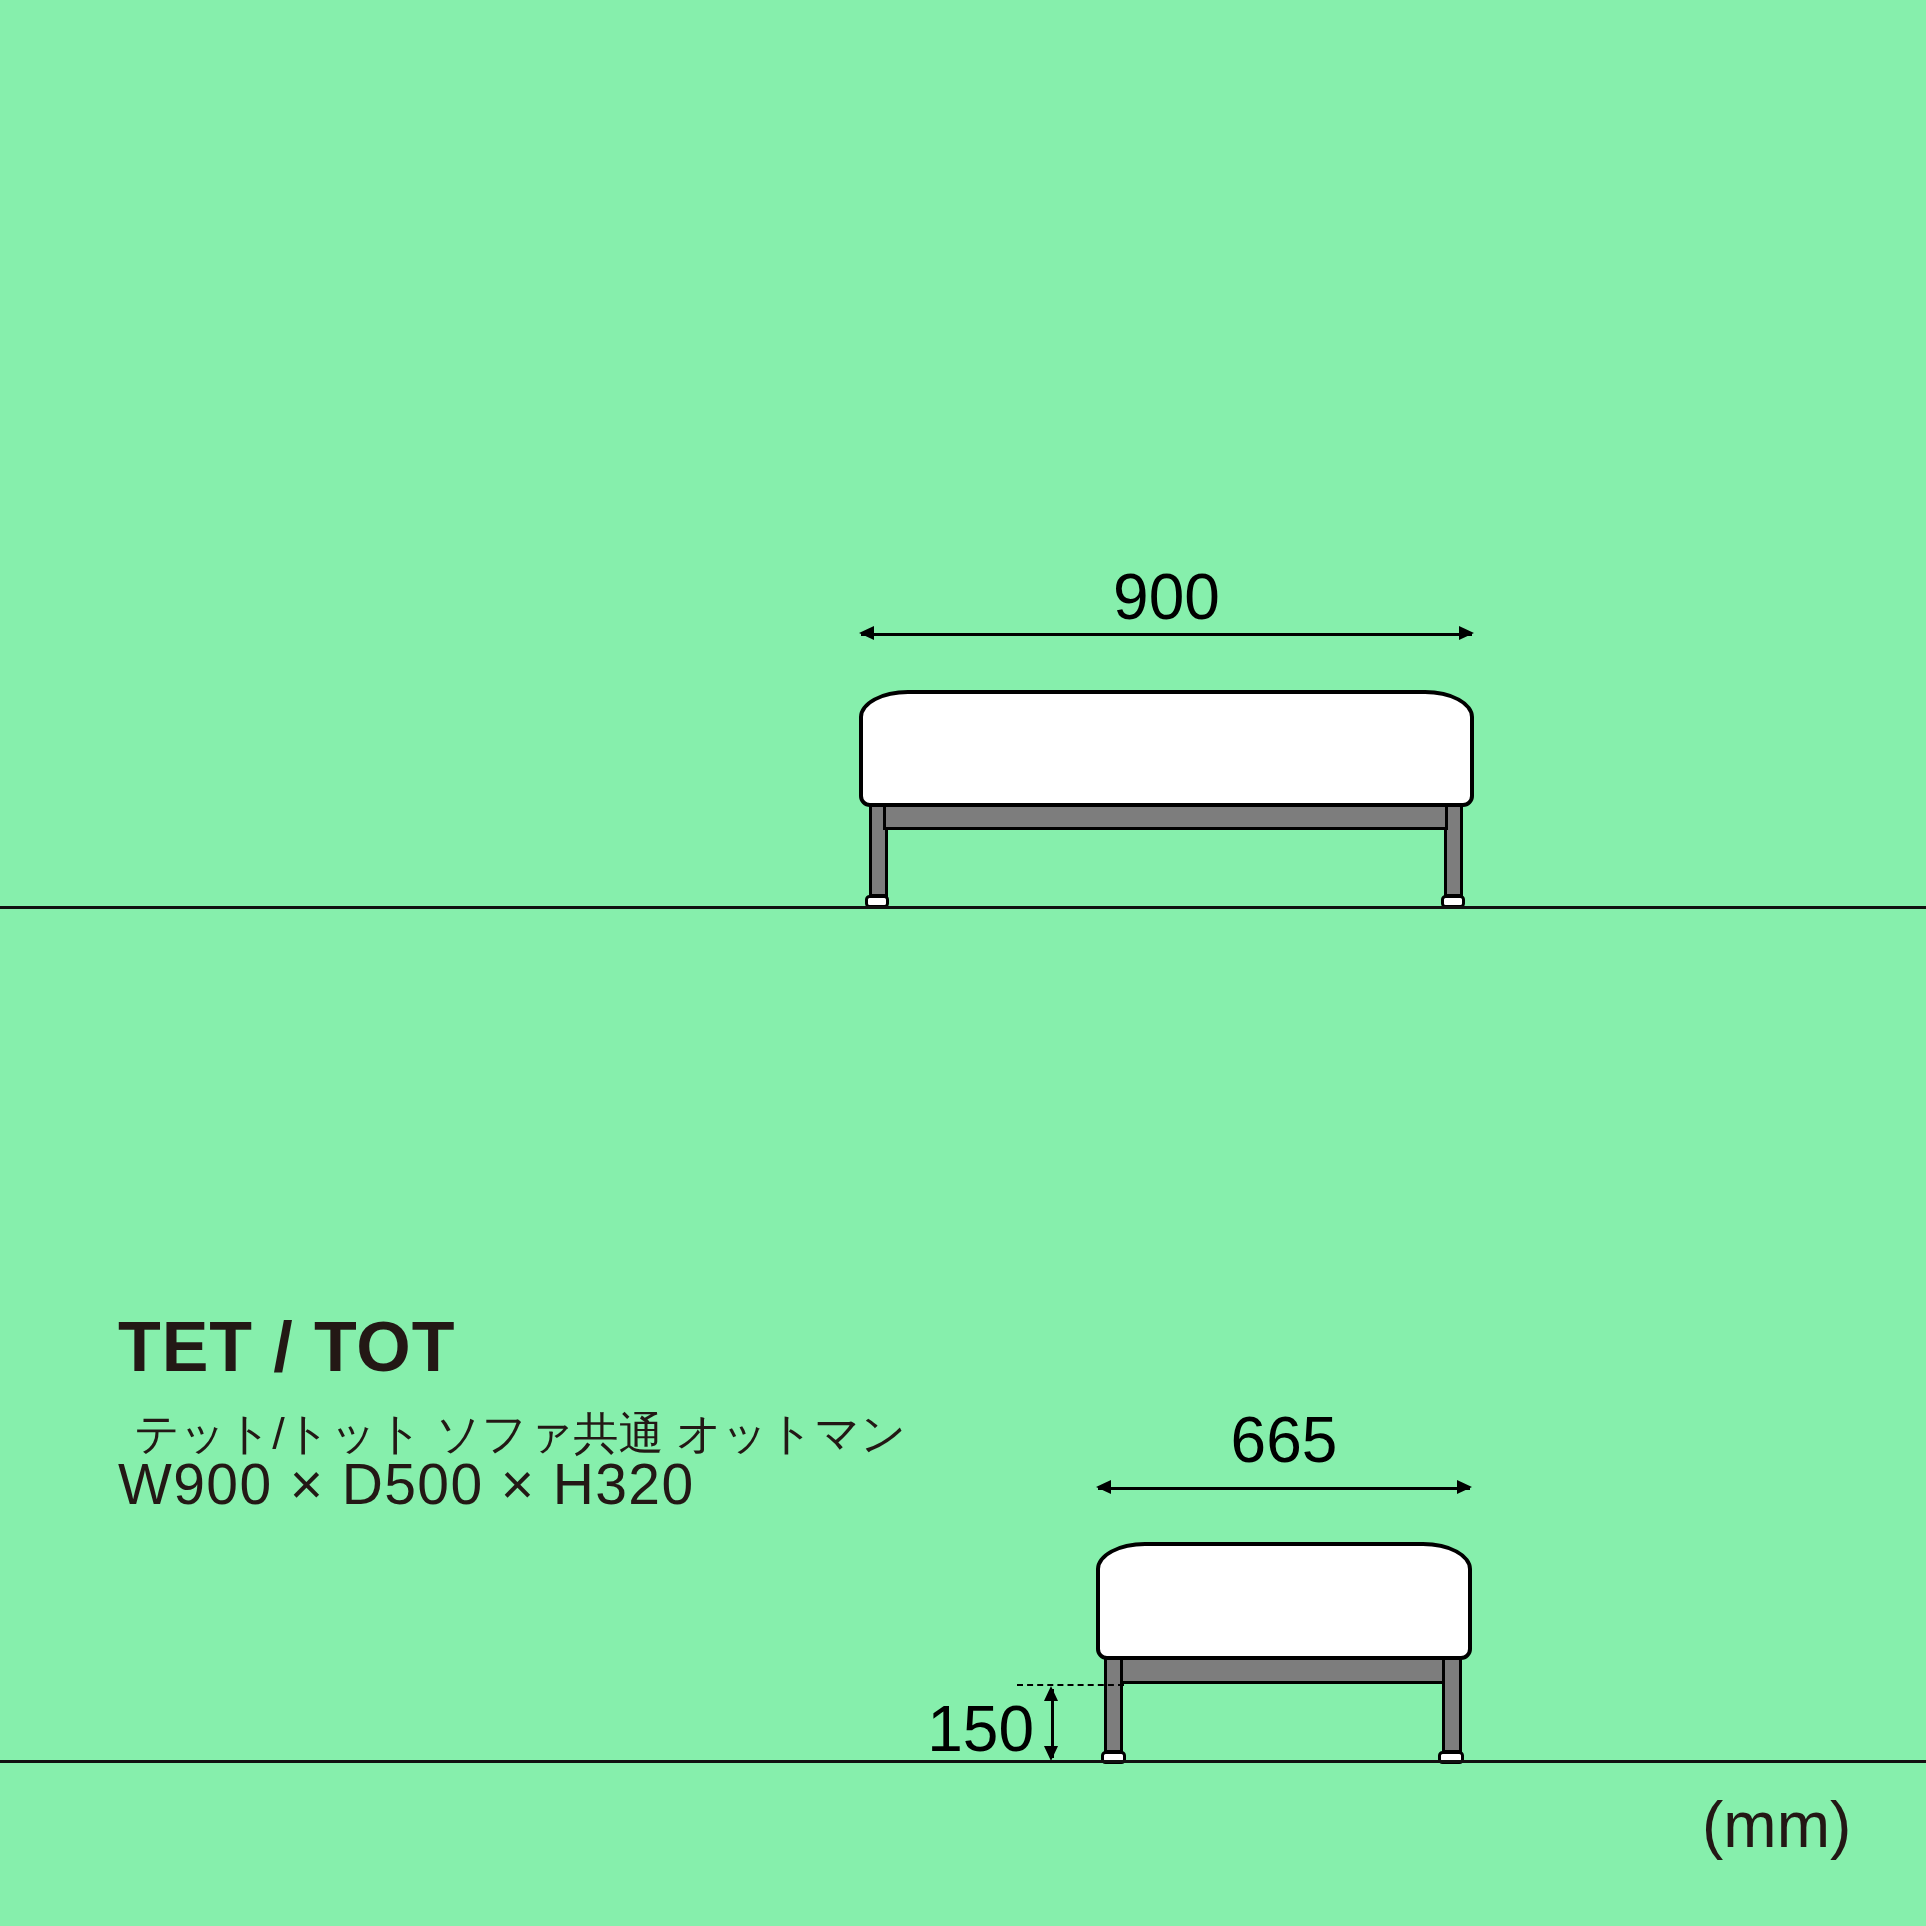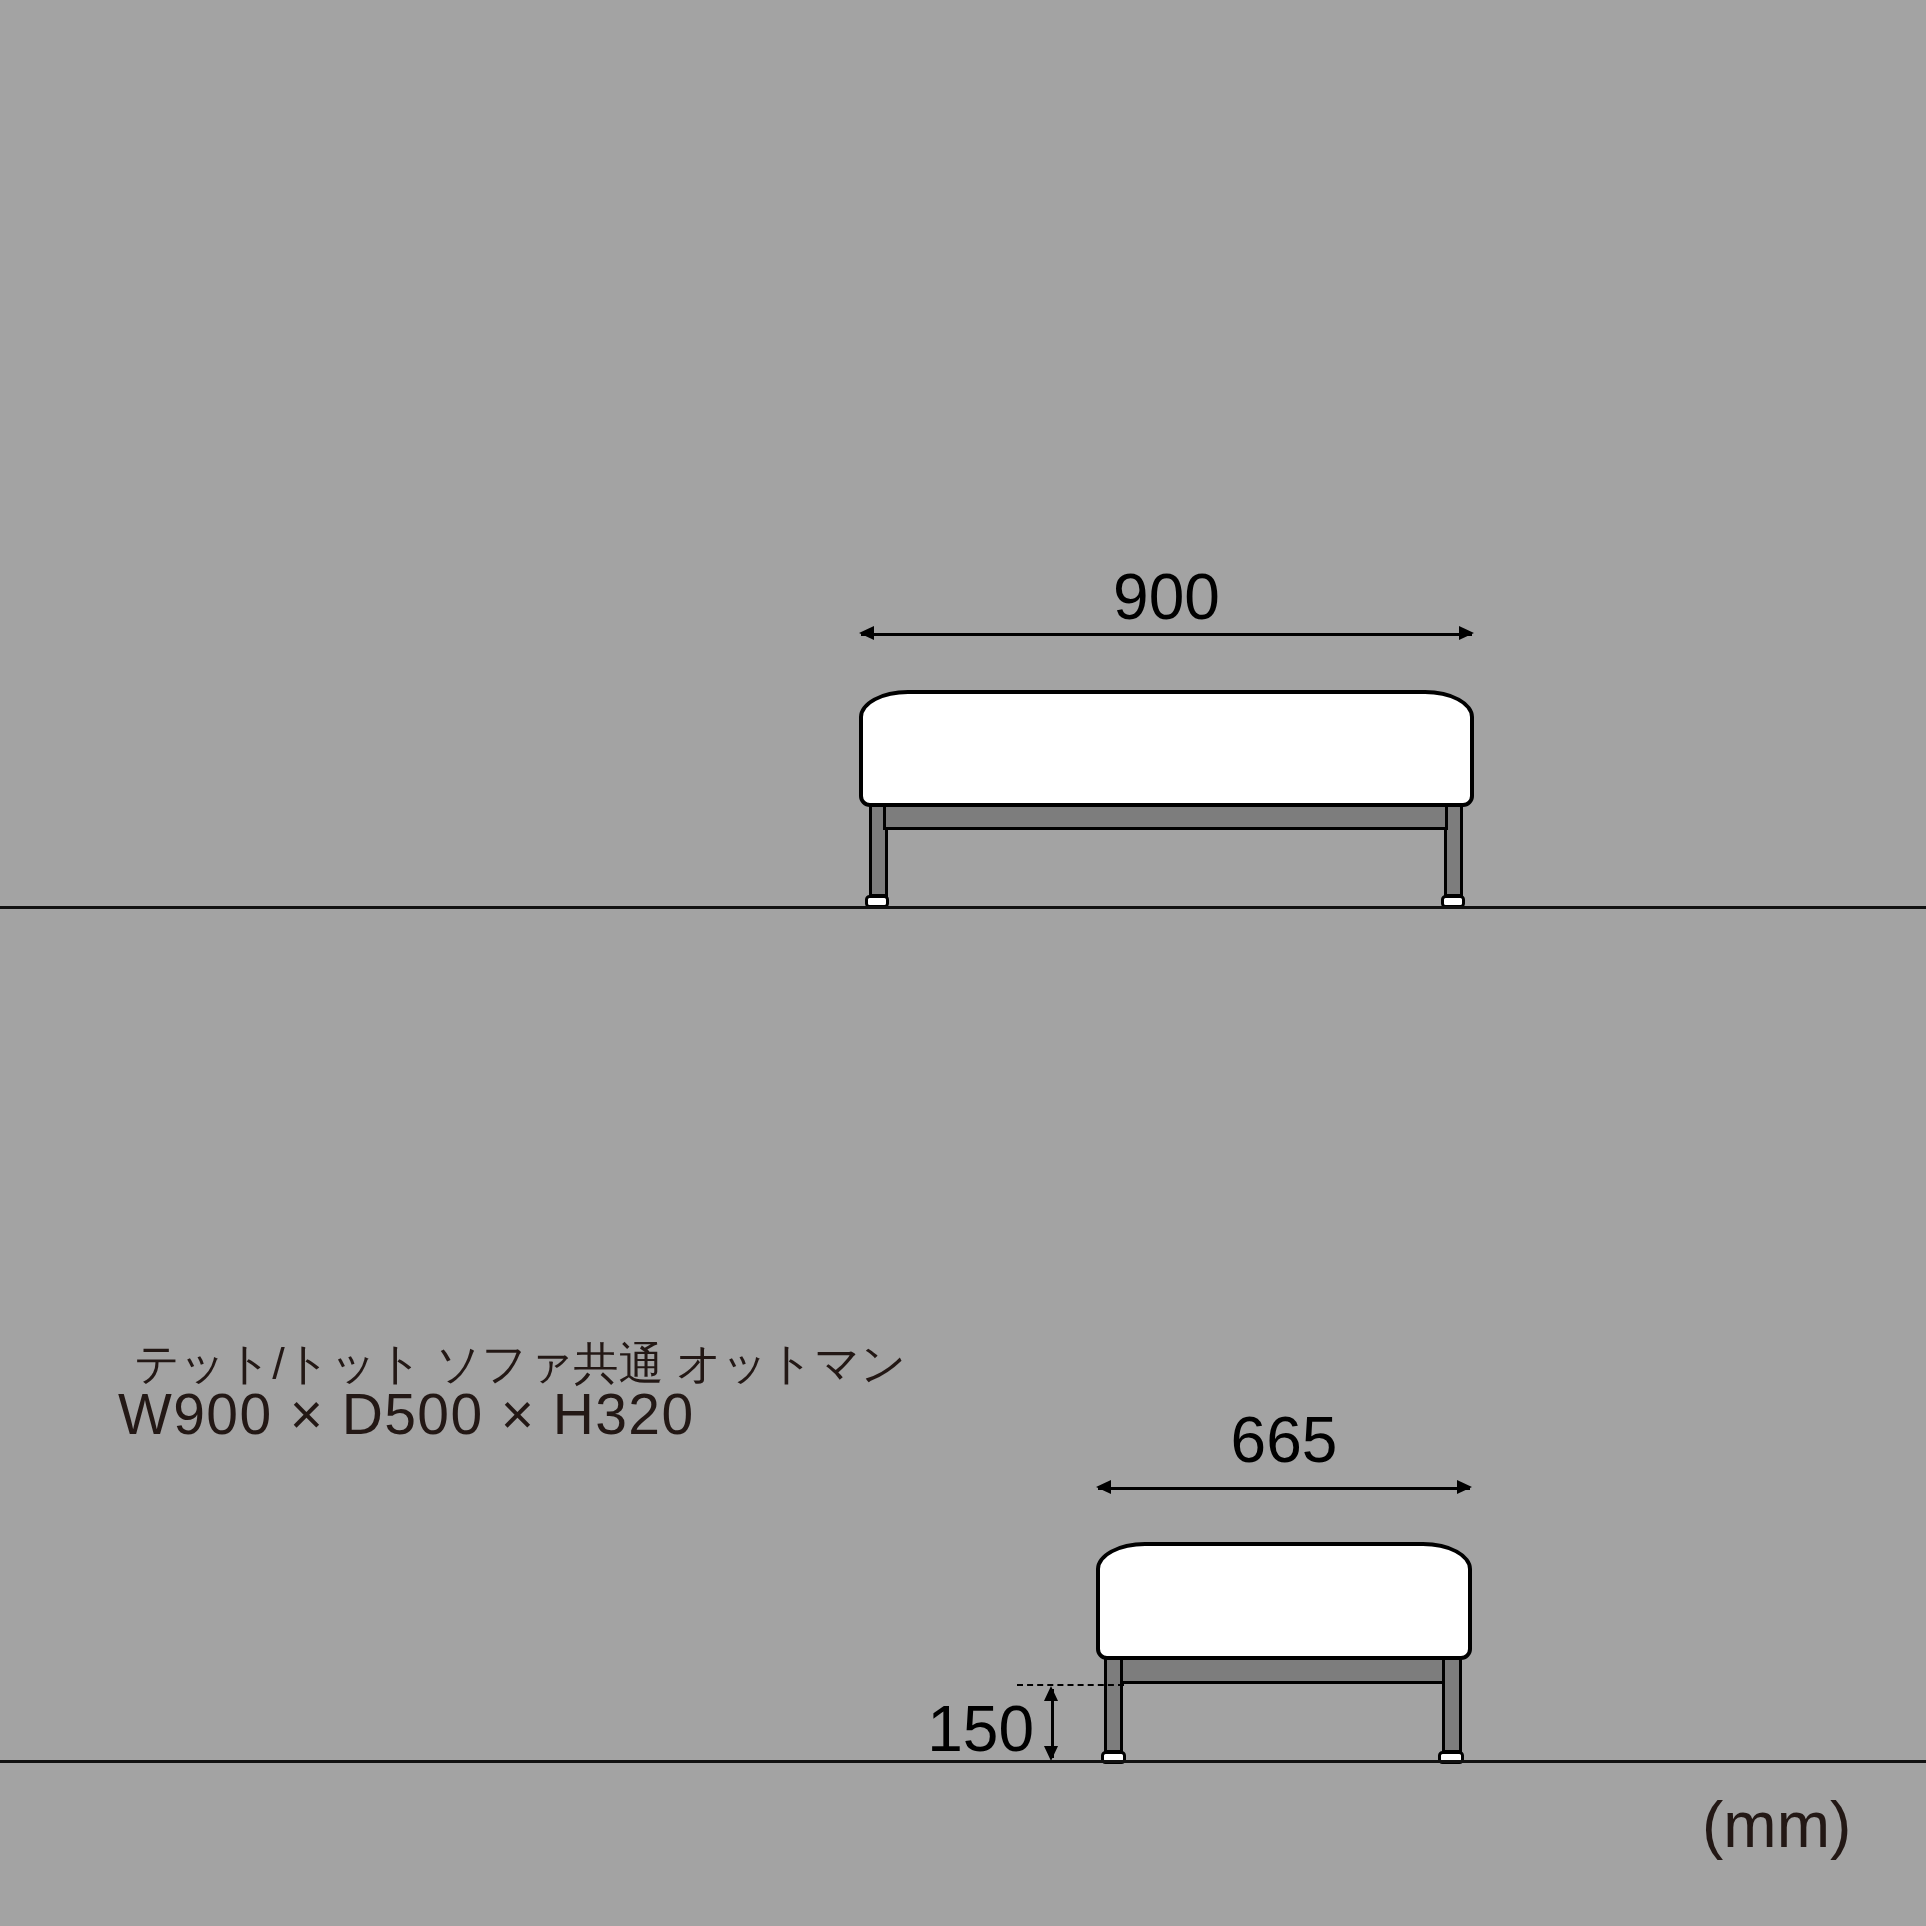--- a/index.html
+++ b/index.html
@@ -1,20 +1,20 @@
 <!DOCTYPE html>
 <html style="font-size:7.4px"><head>
 <meta charset="utf-8">
 <style>
   html, body { margin: 0; padding: 0; background: #ffffff; }
   #canvas {
     position: relative;
     width: 1926px;
     height: 1926px;
-    background: #a3a3a3;
+    background: #86efac;
     overflow: hidden;
     font-family: "Liberation Sans", "DejaVu Sans", sans-serif;
   }
   .abs { position: absolute; }
 
   
   .ground-line { left: 0; width: 1926px; height: 3.2px; background: #111111; }
 
   .cushion {
     box-sizing: border-box;
@@ -167,20 +167,21 @@
       <span class="line"></span>
       <span class="head-down"></span>
     </div>
 
     <div class="abs dim-label right" style="left:918px; top:357px; width:116px;">150</div>
 
     <div class="abs ground-line" style="top:420px;"></div>
   </div>
 
   <div class="abs" style="left:118px; top:1312px; width:832px;">
+    <div class="product-title">TET / TOT</div>
     <div class="product-subtitle" style="margin-top:29px;">テット/トット ソファ共通 オットマン</div>
     <div class="product-size" style="">W900 × D500 × H320</div>
   </div>
 
   <div class="abs unit-label" style="left:1702px; top:1793px;">(mm)</div>
 
 </div>
 
 
 </body></html>

